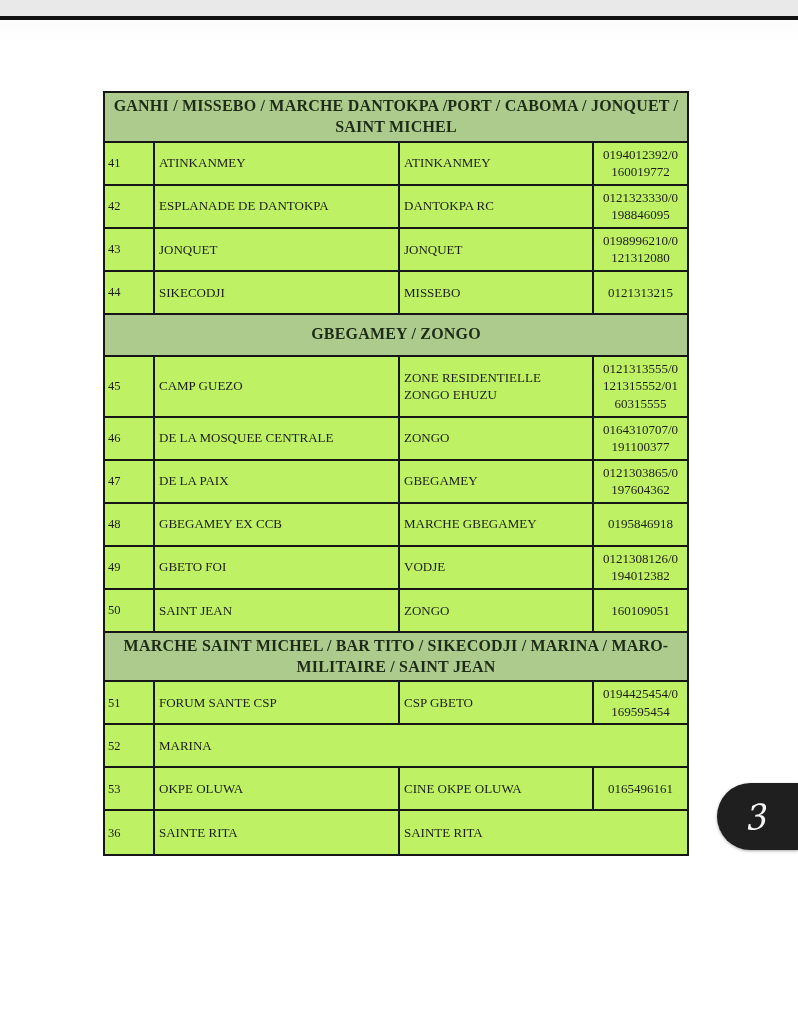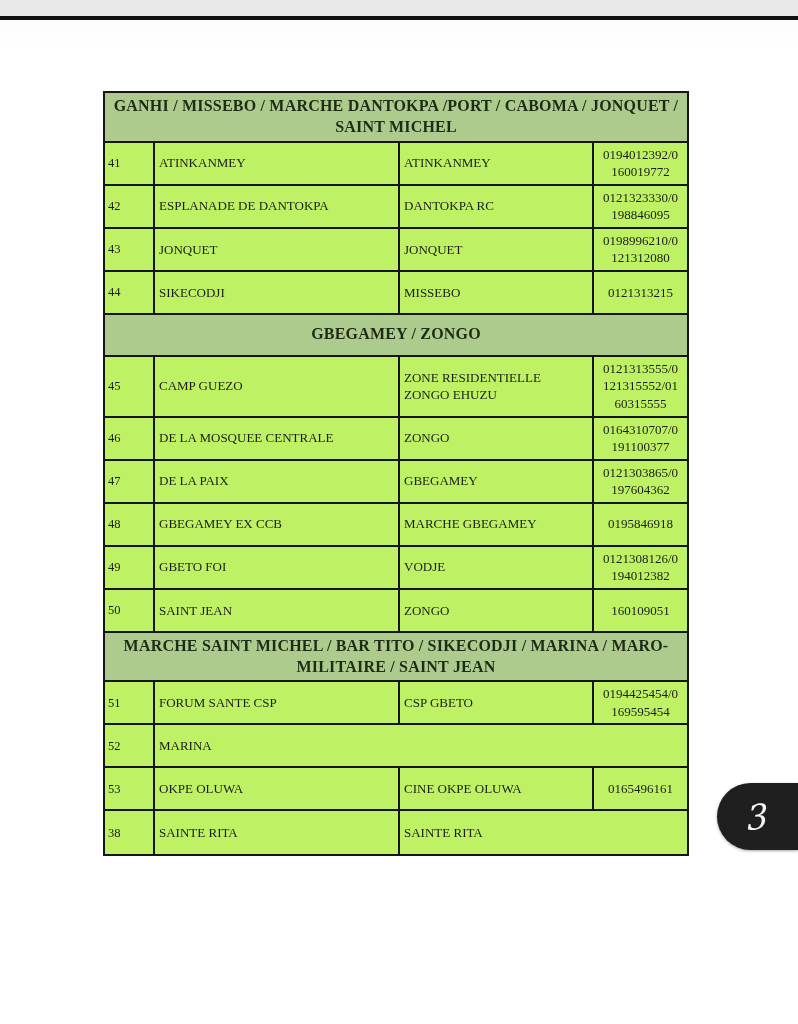--- a/index.html
+++ b/index.html
@@ -301,21 +301,21 @@
     <div class="cell cell-loc">
       <span>CINE OKPE OLUWA</span>
     </div>
     <div class="cell cell-phone">
       <span>0165496161</span>
     </div>
   </div>
 
   <div class="row">
     <div class="cell cell-num">
-      <span>38</span>
+      <span>36</span>
     </div>
     <div class="cell cell-name">
       <span>SAINTE RITA</span>
     </div>
     <div class="cell cell-loc">
       <span>SAINTE RITA</span>
     </div>
   </div>
 </div>
 </div>

